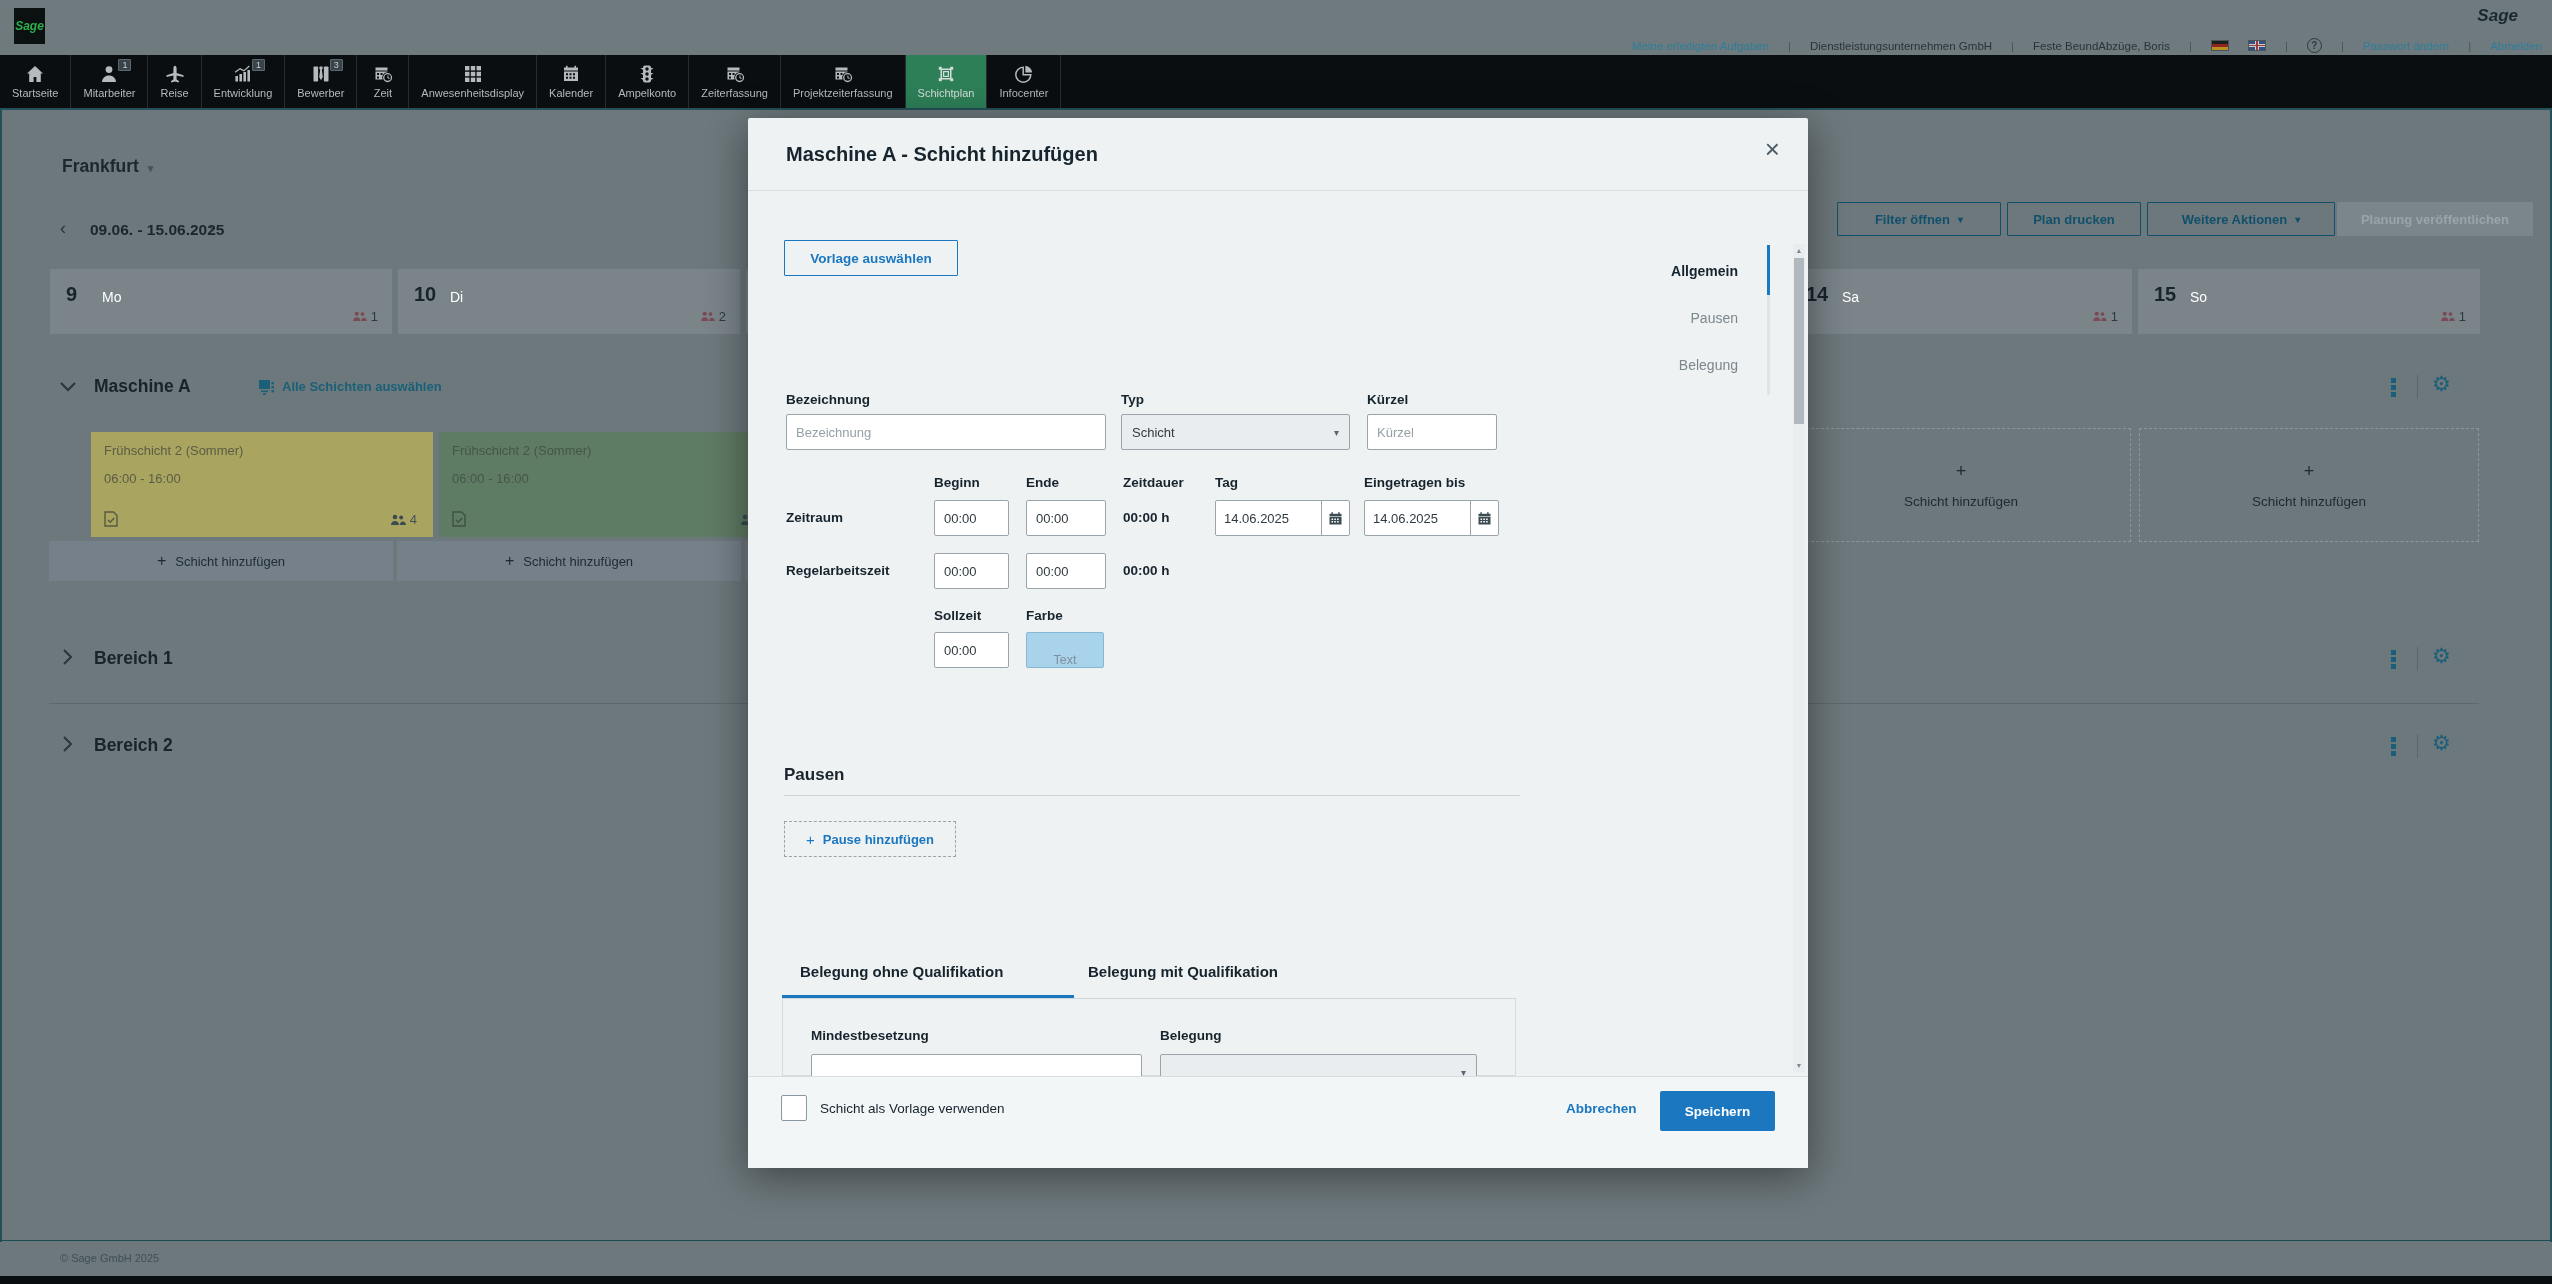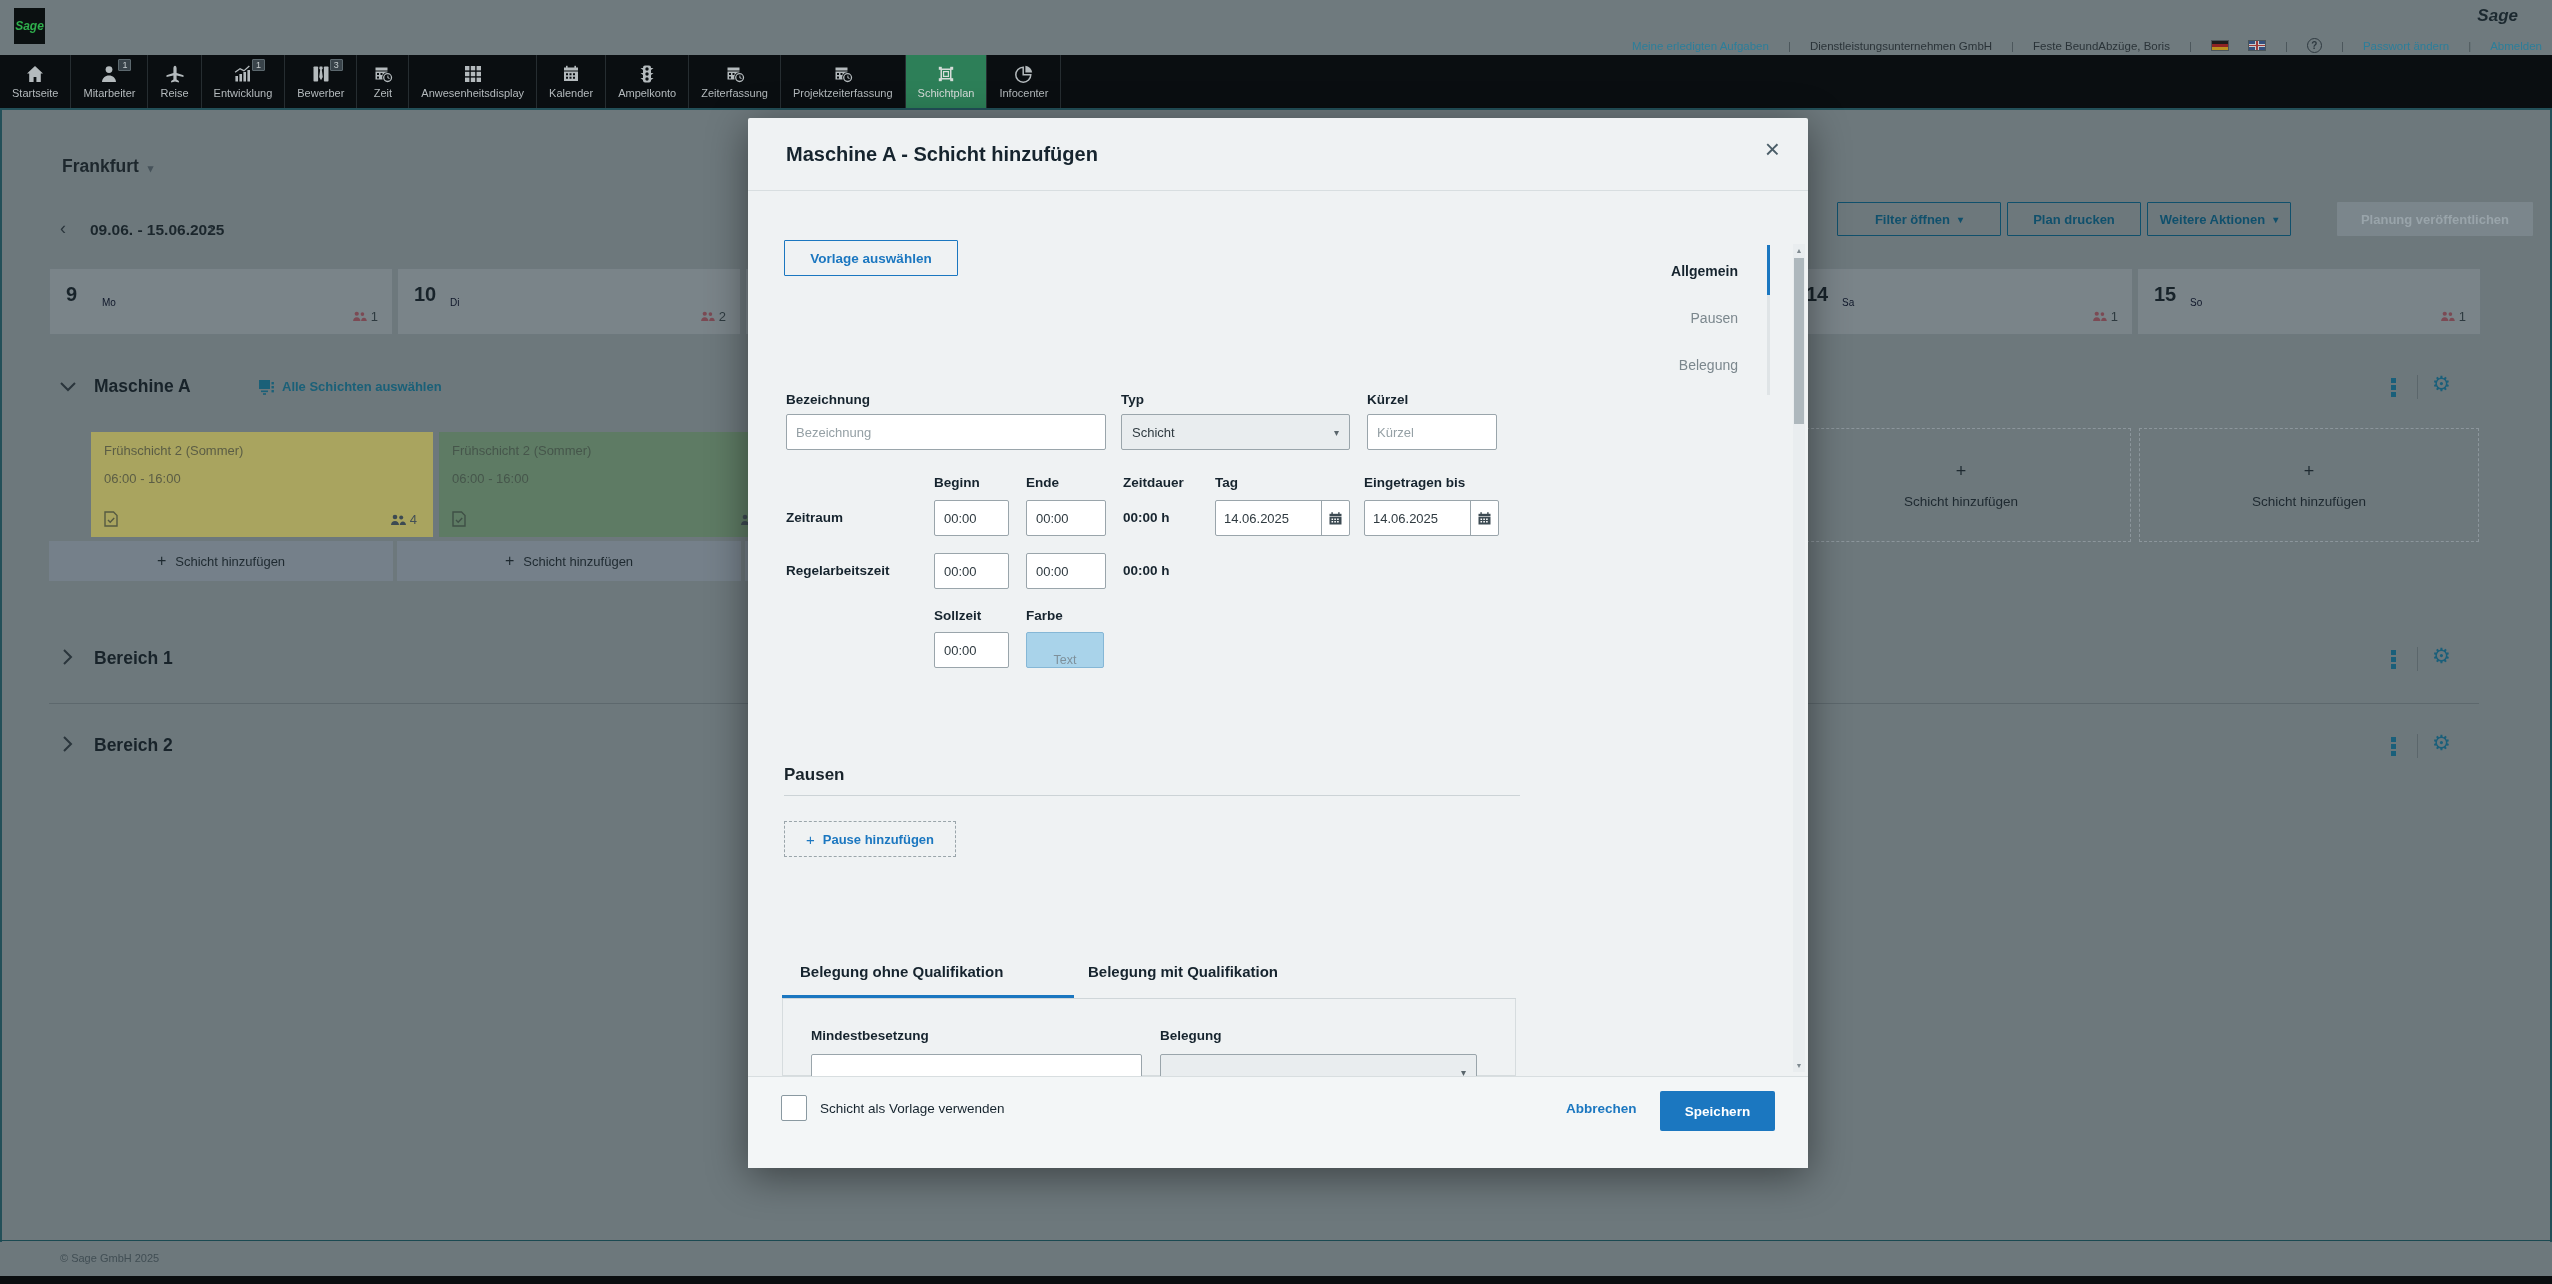--- a/index.html
+++ b/index.html
@@ -44,21 +44,21 @@
   .date-range { left:90px; top:221px; font-size:15.5px; font-weight:bold; color:#1b262c; }
   .date-next { left:208px; top:218px; font-size:18px; color:#2a353c; cursor:pointer; }
 
   .btn-outline { height:34px; border:1.5px solid #10506c; color:#10506c; font-size:13px; font-weight:bold; display:flex; align-items:center; justify-content:center; gap:8px; cursor:pointer; border-radius:1px; }
   .btn-outline .caret { font-size:10px; }
   .btn-disabled { height:34px; background:#7b868c; color:#99a4aa; font-size:13px; font-weight:bold; display:flex; align-items:center; justify-content:center; border-radius:1px; }
 
   
   .day-cell { top:268px; height:67px; background:#7a8489; border:1px solid #6d787d; }
   .day-num { position:absolute; left:16px; top:14px; font-size:20px; font-weight:bold; color:#18232a; }
-  .day-wd { position:absolute; left:52px; top:28px; font-size:10px; color:#0f172a; }
+  .day-wd { position:absolute; left:52px; top:20px; font-size:14px; color:#ffffff; }
   .day-count { position:absolute; right:14px; bottom:10px; display:flex; align-items:center; gap:4px; font-size:13px; color:#2e3a40; }
   .day-count svg { fill:#7c4a54; }
 
   
   .sec-title { font-size:17.5px; font-weight:bold; color:#18232a; }
   .sec-link { font-size:13px; font-weight:bold; color:#1a6078; cursor:pointer; }
   .dots-icon { display:flex; flex-direction:column; gap:2px; cursor:pointer; }
   .dots-icon i { width:5px; height:5px; background:#1a5f7a; }
   .vr { width:1px; height:24px; background:#5b666b; }
   .gear { font-size:21px; color:#1a5f7a; cursor:pointer; line-height:1; }
@@ -289,21 +289,21 @@
 <div class="ab date-range">09.06. - 15.06.2025</div>
 <div class="ab date-next">›</div>
 
 <div class="ab btn-outline" style="left:1837px;top:202px;width:164px;">
     <span>Filter öffnen</span>
     <span class="caret">▾</span>
   </div>
 <div class="ab btn-outline" style="left:2007px;top:202px;width:134px;">
     <span>Plan drucken</span>
   </div>
-<div class="ab btn-outline" style="left:2147px;top:202px;width:144px;">
+<div class="ab btn-outline" style="left:2147px;top:202px;width:188px;">
     <span>Weitere Aktionen</span>
     <span class="caret">▾</span>
   </div>
 <div class="ab btn-disabled" style="left:2337px;top:202px;width:196px;">
     <span>Planung veröffentlichen</span>
   </div>
 
 <div class="ab day-cell" style="left:49px;width:344px;">
   <span class="day-num">9</span>
   <span class="day-wd">Mo</span>

